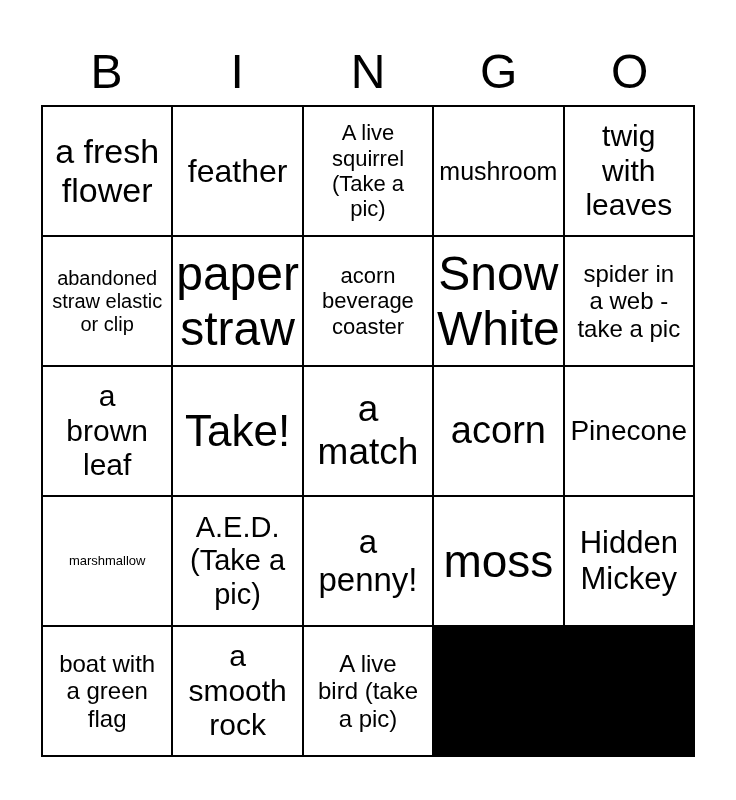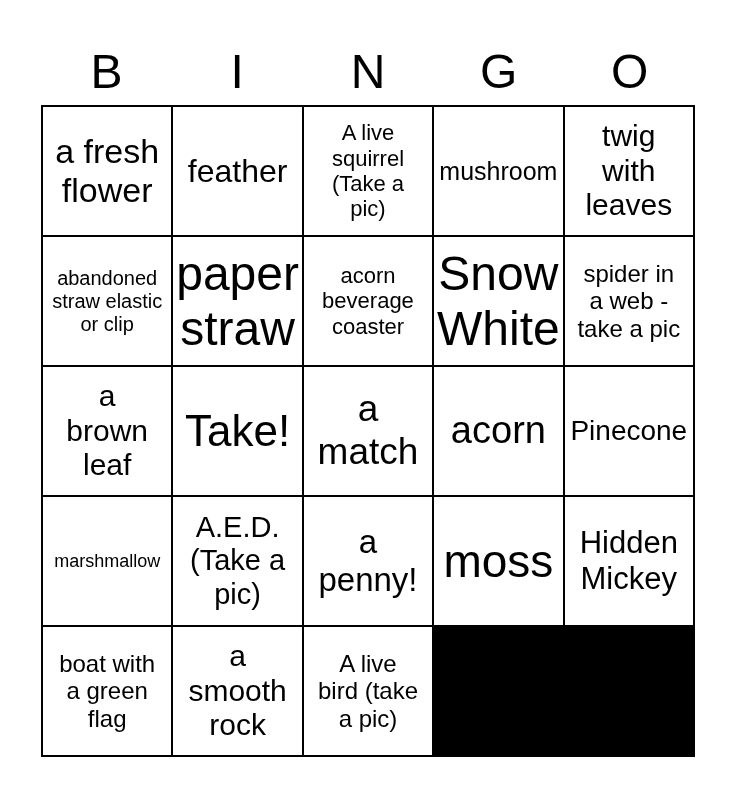--- a/index.html
+++ b/index.html
@@ -54,21 +54,21 @@
     justify-content: center;
     text-align: center;
     white-space: pre-line;
     line-height: 1.15;
     padding: 2px;
     box-sizing: border-box;
     overflow: hidden;
     color: #000000;
   }
   
-  .fs19{font-size:18px}.fs20{font-size:20px}.fs22{font-size:22px}
+  .fs19{font-size:13px}.fs20{font-size:20px}.fs22{font-size:22px}
   .fs24{font-size:24px}.fs25{font-size:25px}.fs28{font-size:28px}
   .fs29{font-size:29px}.fs30{font-size:30px}.fs31{font-size:31px}
   .fs32{font-size:32px}.fs33{font-size:33px}.fs34{font-size:34px}
   .fs37{font-size:37px}.fs38{font-size:38px}.fs40{font-size:48px}
   .fs44{font-size:44px}.fs46{font-size:46px}
 </style>
 </head>
 <body>
 
 <div class="page">

